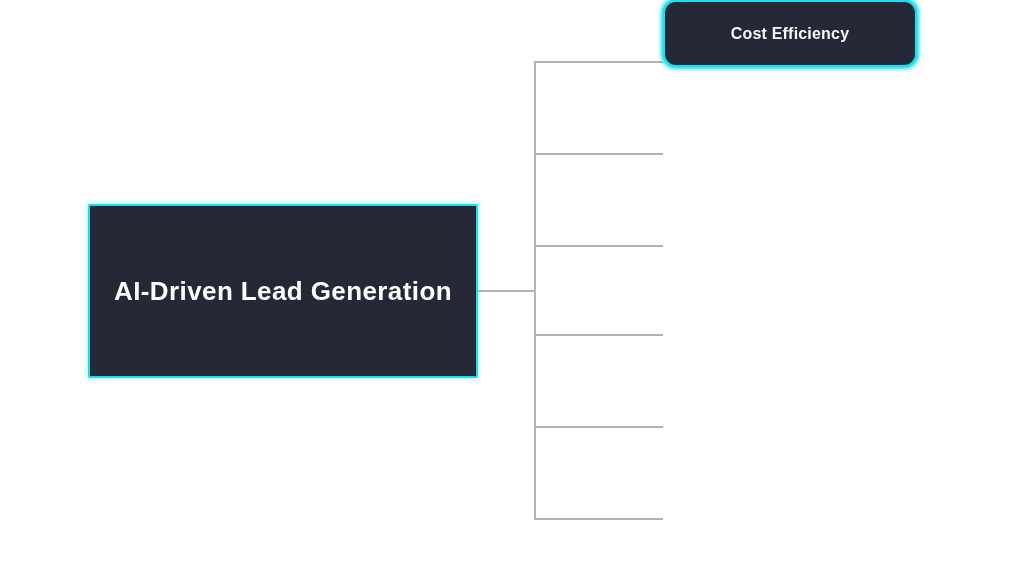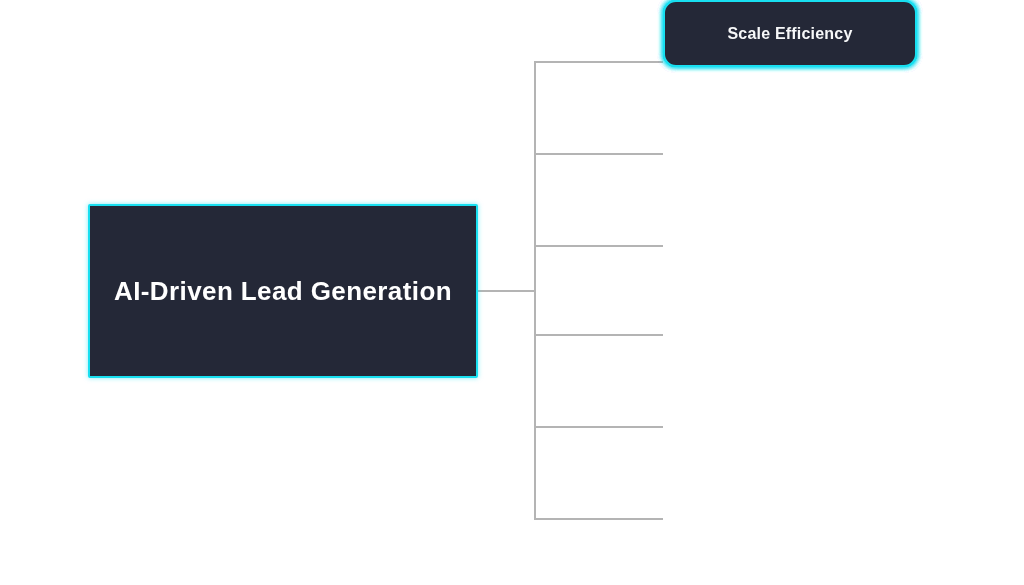--- a/index.html
+++ b/index.html
@@ -101,16 +101,16 @@
   <div class="branch-node">
     <span>Predictive Lead Scoring</span>
   </div>
   <div class="branch-node">
     <span>Automation</span>
   </div>
   <div class="branch-node">
     <span>Real-Time Insights</span>
   </div>
   <div class="branch-node">
-    <span>Scale Efficiency</span>
+    <span>Cost Efficiency</span>
   </div>
 
 </div>
 
 </body></html>

